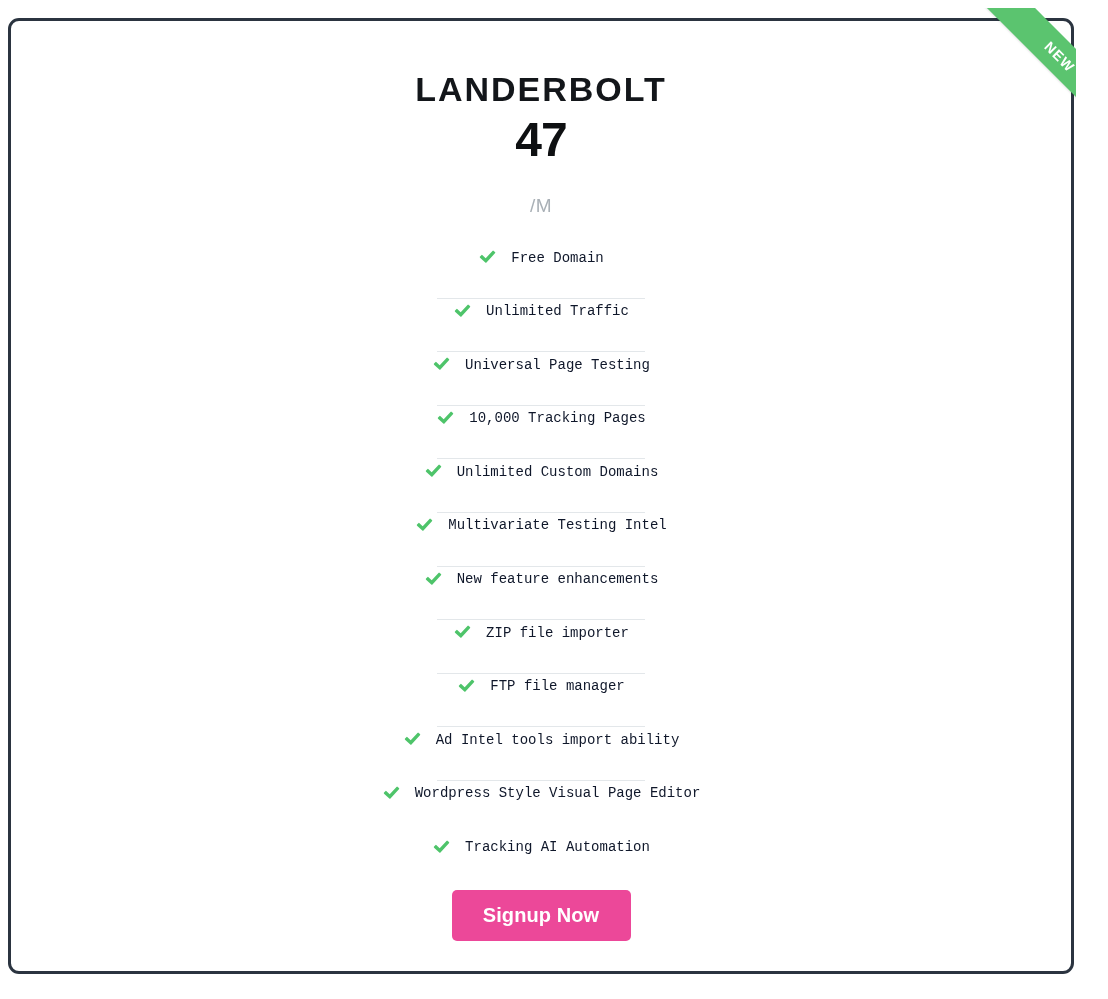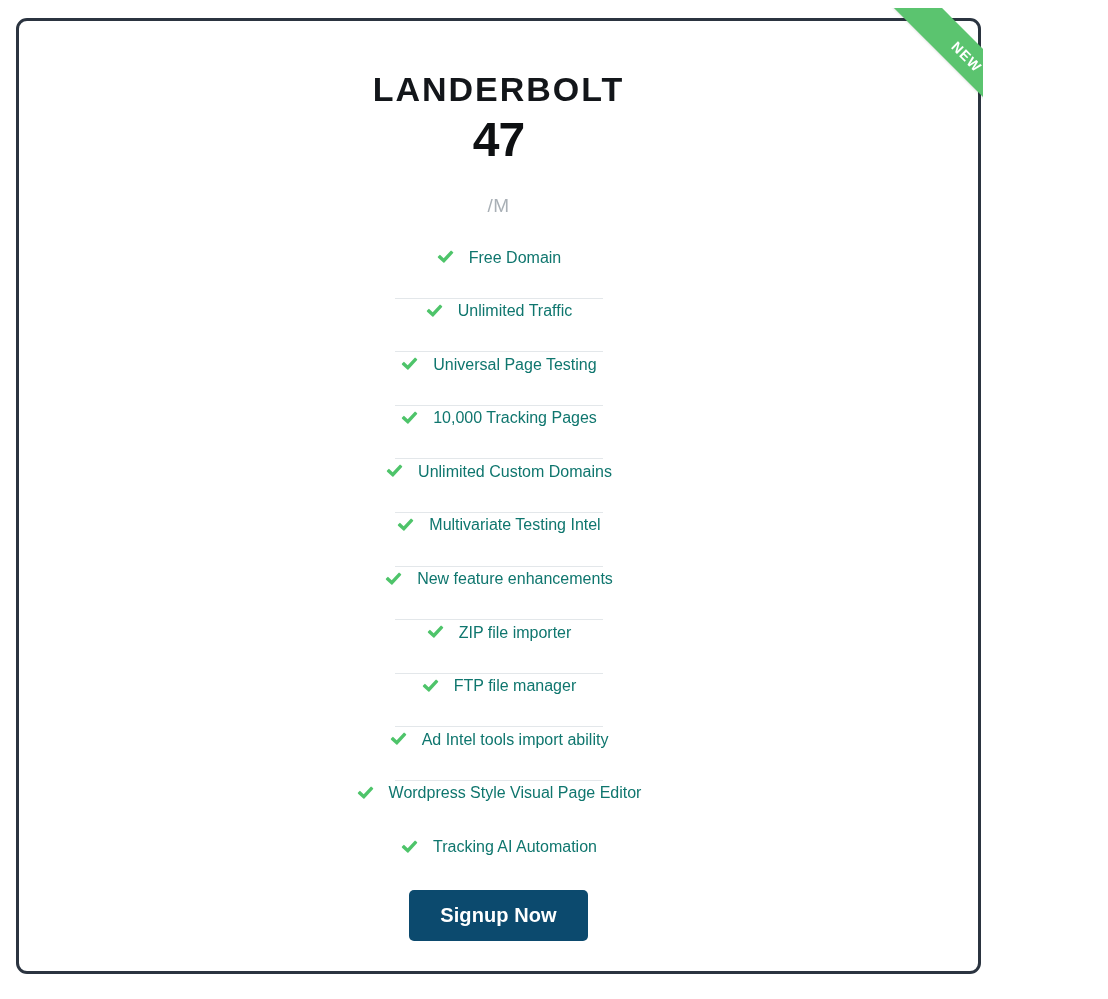--- a/index.html
+++ b/index.html
@@ -14,24 +14,23 @@
     font-family: "Liberation Sans", sans-serif;
     overflow: hidden;
     position: relative;
   }
 
   
   .card-wrap {
     position: absolute;
     left: 8px;
     top: 18px;
-    width: 965px;
+    width: 1066px;
     height: 956px;
     box-sizing: border-box;
-    margin-left: 8px;
   }
   .card {
     position: absolute;
     inset: 0;
     box-sizing: border-box;
     border: 3px solid #2b3440;
     border-radius: 11px;
     background: #ffffff;
     overflow: hidden;
   }
@@ -134,25 +133,25 @@
     padding-top: 3px;
   }
   .check-icon {
     width: 19px;
     height: 19px;
     flex: 0 0 auto;
     display: block;
   }
   .check-icon svg { display: block; }
   .feature-label {
-    font-size: 16px;
-    color: #0f766e;
+    font-size: 14px;
+    color: #0f172a;
     white-space: nowrap;
     line-height: 1;
-    font-family: Liberation Sans, sans-serif;
+    font-family: Liberation Mono, monospace;
   }
   .feature-divider {
     position: absolute;
     left: 50%;
     transform: translateX(-50%);
     bottom: 0;
     width: 208px;
     height: 1px;
     background: #e3e7ea;
   }
@@ -166,21 +165,21 @@
     width: 100%;
     display: flex;
     justify-content: center;
   }
   .cta-button {
     display: inline-flex;
     align-items: center;
     justify-content: center;
     width: 179px;
     height: 51px;
-    background: #0c4a6e;
+    background: #ec4899;
     color: #ffffff;
     border: none;
     border-radius: 5px;
     font-size: 20px;
     font-weight: bold;
     letter-spacing: 0.1px;
     cursor: pointer;
     font-family: "Liberation Sans", sans-serif;
   }
 </style>

